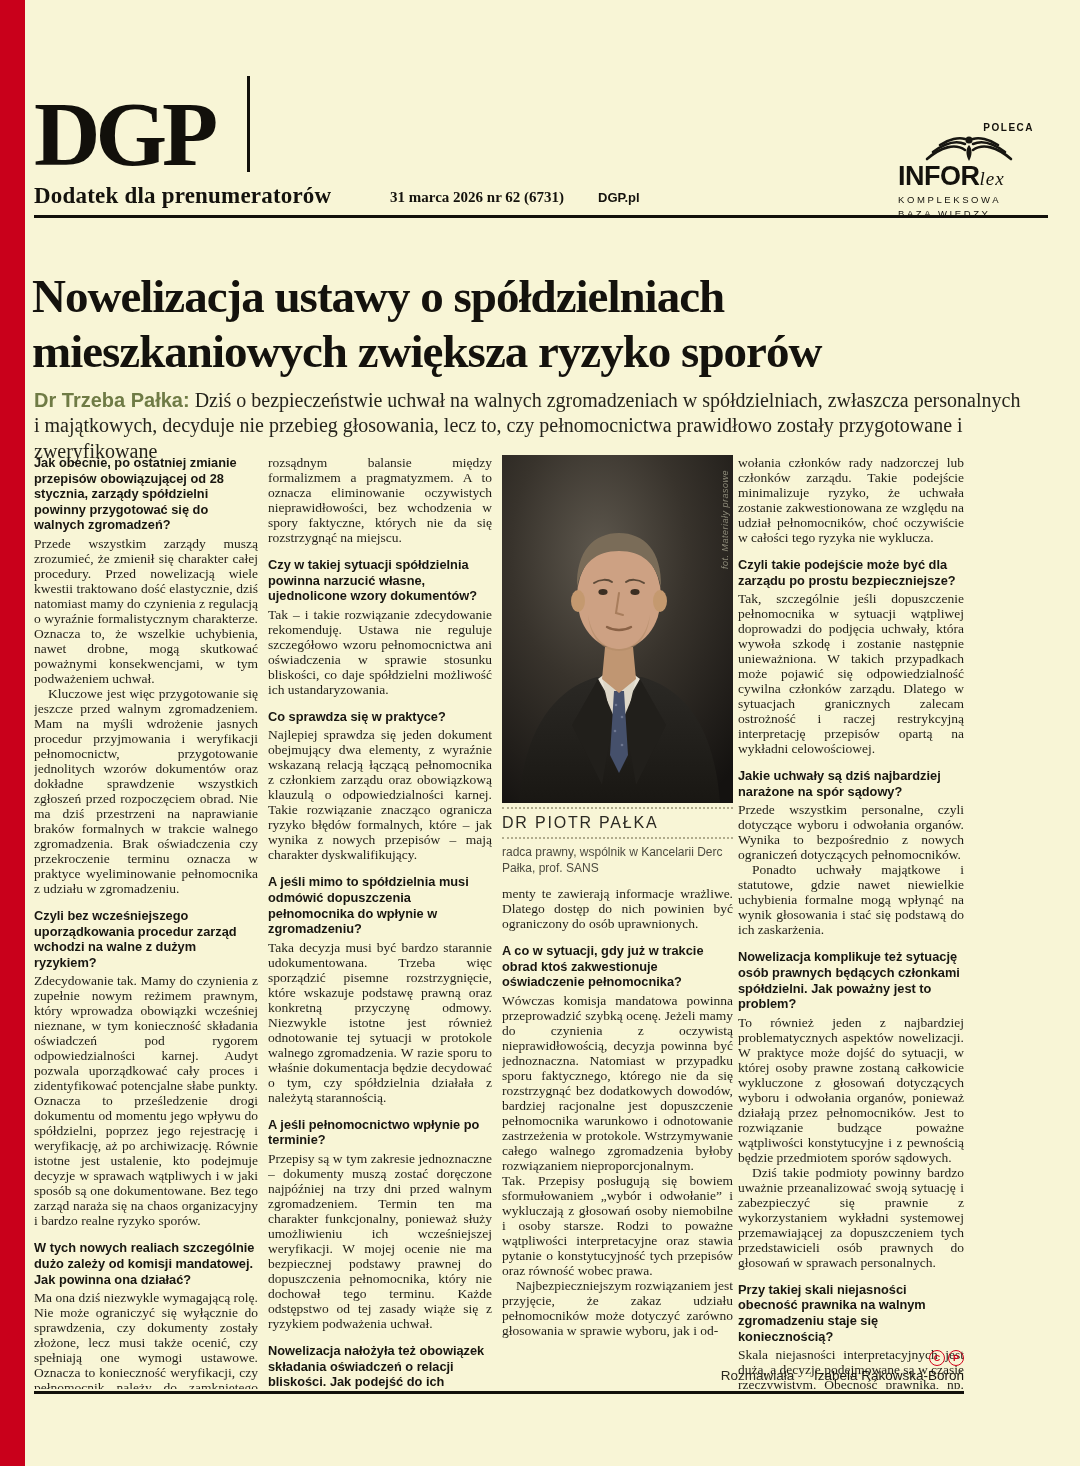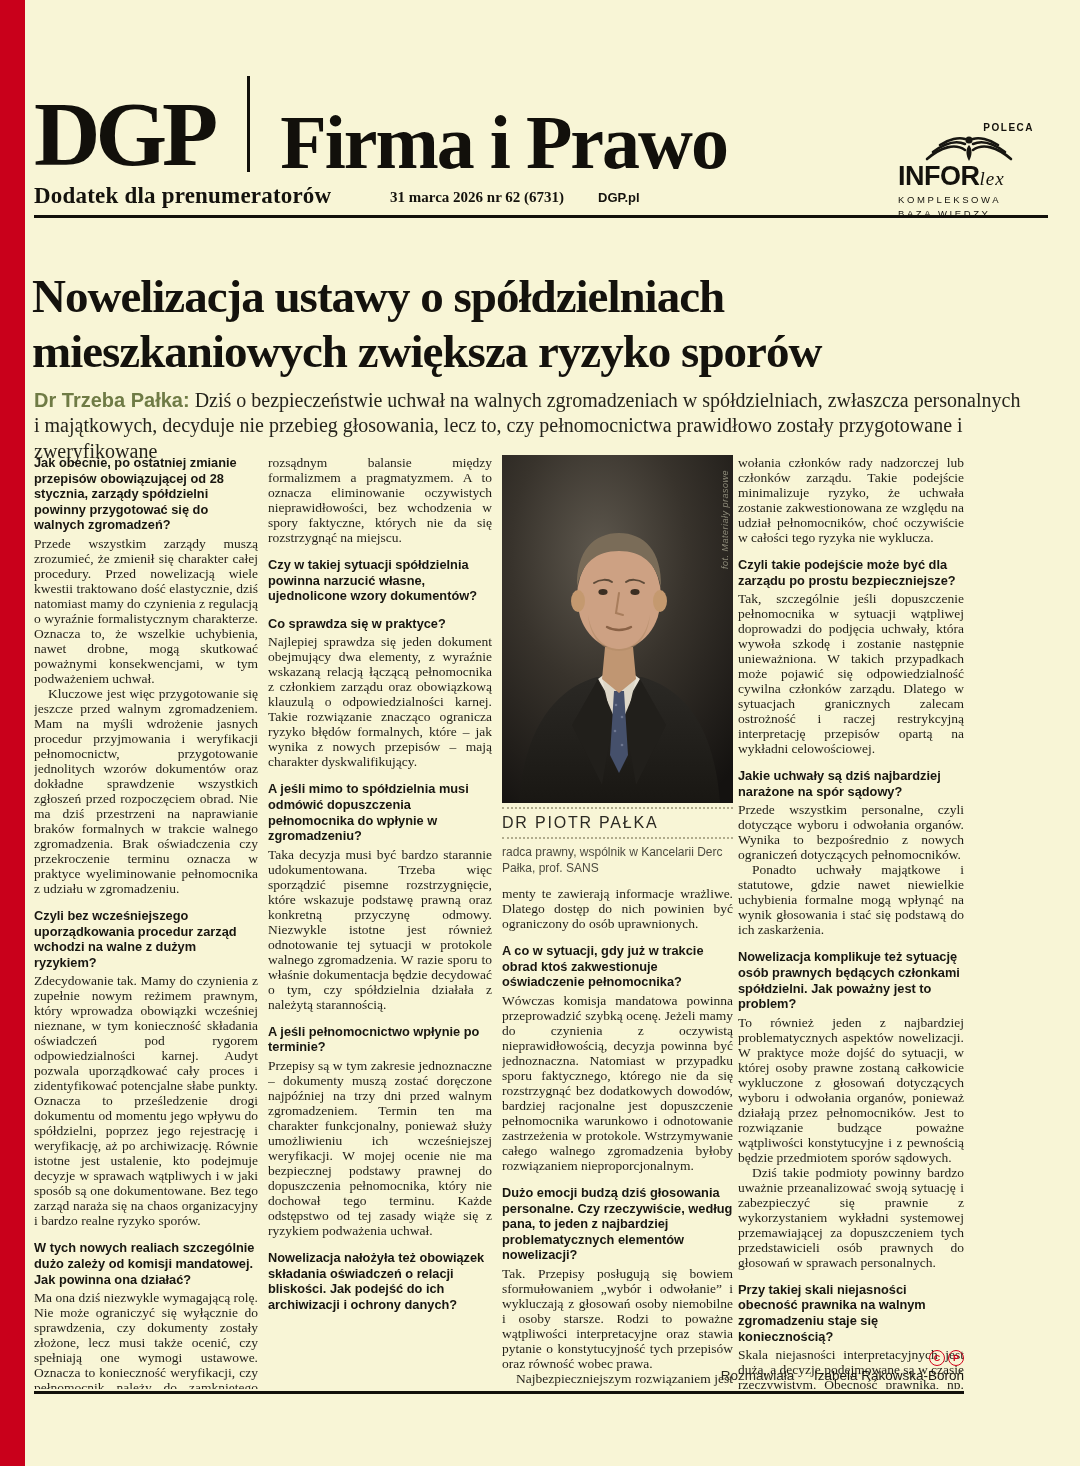--- a/index.html
+++ b/index.html
@@ -73,21 +73,20 @@
   .credit b{font-weight:400;color:#14120d;padding-left:16px;}
 </style>
 </head>
 <body>
 
 <div class="red-bar"></div>
 
 <div class="masthead">
   <div class="dgp-logo">DGP</div>
   <div class="mast-divider"></div>
-  <div class="section-title">Firma i Prawo</div>
 </div>
 
 <div class="dateline">
   <span class="sub">Dodatek dla prenumeratorów</span>
   <span class="issue">31 marca 2026 nr 62 (6731)</span>
   <span class="site">DGP.pl</span>
 </div>
 <div class="header-rule"></div>
 
 <div class="promo">
@@ -120,20 +119,21 @@
   <p class="a ind">Kluczowe jest więc przygotowanie się jeszcze przed walnym zgromadzeniem. Mam na myśli wdrożenie jasnych procedur przyjmowania i weryfikacji pełnomocnictw, przygotowanie jednolitych wzorów dokumentów oraz dokładne sprawdzenie wszystkich zgłoszeń przed rozpoczęciem obrad. Nie ma dziś przestrzeni na naprawianie braków formalnych w trakcie walnego zgromadzenia. Brak oświadczenia czy przekroczenie terminu oznacza w praktyce wyeliminowanie pełnomocnika z udziału w zgromadzeniu.</p>
   <p class="q">Czyli bez wcześniejszego uporządkowania procedur zarząd wchodzi na walne z dużym ryzykiem?</p>
   <p class="a">Zdecydowanie tak. Mamy do czynienia z zupełnie nowym reżimem prawnym, który wprowadza obowiązki wcześniej nieznane, w tym konieczność składania oświadczeń pod rygorem odpowiedzialności karnej. Audyt pozwala uporządkować cały proces i zidentyfikować potencjalne słabe punkty. Oznacza to prześledzenie drogi dokumentu od momentu jego wpływu do spółdzielni, poprzez jego rejestrację i weryfikację, aż po archiwizację. Równie istotne jest ustalenie, kto podejmuje decyzje w sprawach wątpliwych i w jaki sposób są one dokumentowane. Bez tego zarząd naraża się na chaos organizacyjny i bardzo realne ryzyko sporów.</p>
   <p class="q">W tych nowych realiach szczególnie dużo zależy od komisji mandatowej. Jak powinna ona działać?</p>
   <p class="a">Ma ona dziś niezwykle wymagającą rolę. Nie może ograniczyć się wyłącznie do sprawdzenia, czy dokumenty zostały złożone, lecz musi także ocenić, czy spełniają one wymogi ustawowe. Oznacza to konieczność weryfikacji, czy pełnomocnik należy do zamkniętego katalogu osób dopuszczonych przez ustawę, a także czy dołączono wymagane oświadczenie w przypadku pełnomocników będących osobami bliskimi dla członków. Jednocześnie komisja nie ma narzędzi do prowadzenia pogłębionego postępowania dowodowego, dlatego jej działanie musi się opierać na</p>
 </div>
 
 <div class="col col2">
   <p class="a">rozsądnym balansie między formalizmem a pragmatyzmem. A to oznacza eliminowanie oczywistych nieprawidłowości, bez wchodzenia w spory faktyczne, których nie da się rozstrzygnąć na miejscu.</p>
   <p class="q">Czy w takiej sytuacji spółdzielnia powinna narzucić własne, ujednolicone wzory dokumentów?</p>
+  <p class="a">Tak – i takie rozwiązanie zdecydowanie rekomenduję. Ustawa nie reguluje szczegółowo wzoru pełnomocnictwa ani oświadczenia w sprawie stosunku bliskości, co daje spółdzielni możliwość ich ustandaryzowania.</p>
   <p class="q">Co sprawdza się w praktyce?</p>
   <p class="a">Najlepiej sprawdza się jeden dokument obejmujący dwa elementy, z wyraźnie wskazaną relacją łączącą pełnomocnika z członkiem zarządu oraz obowiązkową klauzulą o odpowiedzialności karnej. Takie rozwiązanie znacząco ogranicza ryzyko błędów formalnych, które – jak wynika z nowych przepisów – mają charakter dyskwalifikujący.</p>
   <p class="q">A jeśli mimo to spółdzielnia musi odmówić dopuszczenia pełnomocnika do wpłynie w zgromadzeniu?</p>
   <p class="a">Taka decyzja musi być bardzo starannie udokumentowana. Trzeba więc sporządzić pisemne rozstrzygnięcie, które wskazuje podstawę prawną oraz konkretną przyczynę odmowy. Niezwykle istotne jest również odnotowanie tej sytuacji w protokole walnego zgromadzenia. W razie sporu to właśnie dokumentacja będzie decydować o tym, czy spółdzielnia działała z należytą starannością.</p>
   <p class="q">A jeśli pełnomocnictwo wpłynie po terminie?</p>
   <p class="a">Przepisy są w tym zakresie jednoznaczne – dokumenty muszą zostać doręczone najpóźniej na trzy dni przed walnym zgromadzeniem. Termin ten ma charakter funkcjonalny, ponieważ służy umożliwieniu ich wcześniejszej weryfikacji. W mojej ocenie nie ma bezpiecznej podstawy prawnej do dopuszczenia pełnomocnika, który nie dochował tego terminu. Każde odstępstwo od tej zasady wiąże się z ryzykiem podważenia uchwał.</p>
   <p class="q">Nowelizacja nałożyła też obowiązek składania oświadczeń o relacji bliskości. Jak podejść do ich archiwizacji i ochrony danych?</p>
 
 </div>
 
@@ -189,21 +189,20 @@
       <path d="M86 160 C90 184 104 194 117 194 C130 194 144 184 148 160 C146 182 134 196 117 196 C100 196 88 182 86 160 Z" fill="#b08a66" opacity=".55"></path>
     </svg>
   </div>
   <div class="caption">
     <div class="cap-name">DR PIOTR PAŁKA</div>
     <div class="cap-role">radca prawny, wspólnik w Kancelarii Derc Pałka, prof. SANS</div>
   </div>
   <p class="a">menty te zawierają informacje wrażliwe. Dlatego dostęp do nich powinien być ograniczony do osób uprawnionych.</p>
   <p class="q">A co w sytuacji, gdy już w trakcie obrad ktoś zakwestionuje oświadczenie pełnomocnika?</p>
   <p class="a">Wówczas komisja mandatowa powinna przeprowadzić szybką ocenę. Jeżeli mamy do czynienia z oczywistą nieprawidłowością, decyzja powinna być jednoznaczna. Natomiast w przypadku sporu faktycznego, którego nie da się rozstrzygnąć bez dodatkowych dowodów, bardziej racjonalne jest dopuszczenie pełnomocnika warunkowo i odnotowanie zastrzeżenia w protokole. Wstrzymywanie całego walnego zgromadzenia byłoby rozwiązaniem nieproporcjonalnym.</p>
-  <p class="q">Dużo emocji budzą dziś głosowania personalne. Czy rzeczywiście, według pana, to jeden z najbardziej problematycznych elementów nowelizacji?</p>
   <p class="a">Tak. Przepisy posługują się bowiem sformułowaniem „wybór i odwołanie” i wykluczają z głosowań osoby niemobilne i osoby starsze. Rodzi to poważne wątpliwości interpretacyjne oraz stawia pytanie o konstytucyjność tych przepisów oraz równość wobec prawa.</p>
   <p class="a ind">Najbezpieczniejszym rozwiązaniem jest przyjęcie, że zakaz udziału pełnomocników może dotyczyć zarówno głosowania w sprawie wyboru, jak i od-</p>
 </div>
 <div class="photo-credit">fot. Materiały prasowe</div>
 
 <div class="col col4">
   <p class="a">wołania członków rady nadzorczej lub członków zarządu. Takie podejście minimalizuje ryzyko, że uchwała zostanie zakwestionowana ze względu na udział pełnomocników, choć oczywiście w całości tego ryzyka nie wyklucza.</p>
   <p class="q">Czyli takie podejście może być dla zarządu po prostu bezpieczniejsze?</p>
   <p class="a">Tak, szczególnie jeśli dopuszczenie pełnomocnika w sytuacji wątpliwej doprowadzi do podjęcia uchwały, która wywoła szkodę i zostanie następnie unieważniona. W takich przypadkach może pojawić się odpowiedzialność cywilna członków zarządu. Dlatego w sytuacjach granicznych zalecam ostrożność i raczej restrykcyjną interpretację przepisów opartą na wykładni celowościowej.</p>
   <p class="q">Jakie uchwały są dziś najbardziej narażone na spór sądowy?</p>

